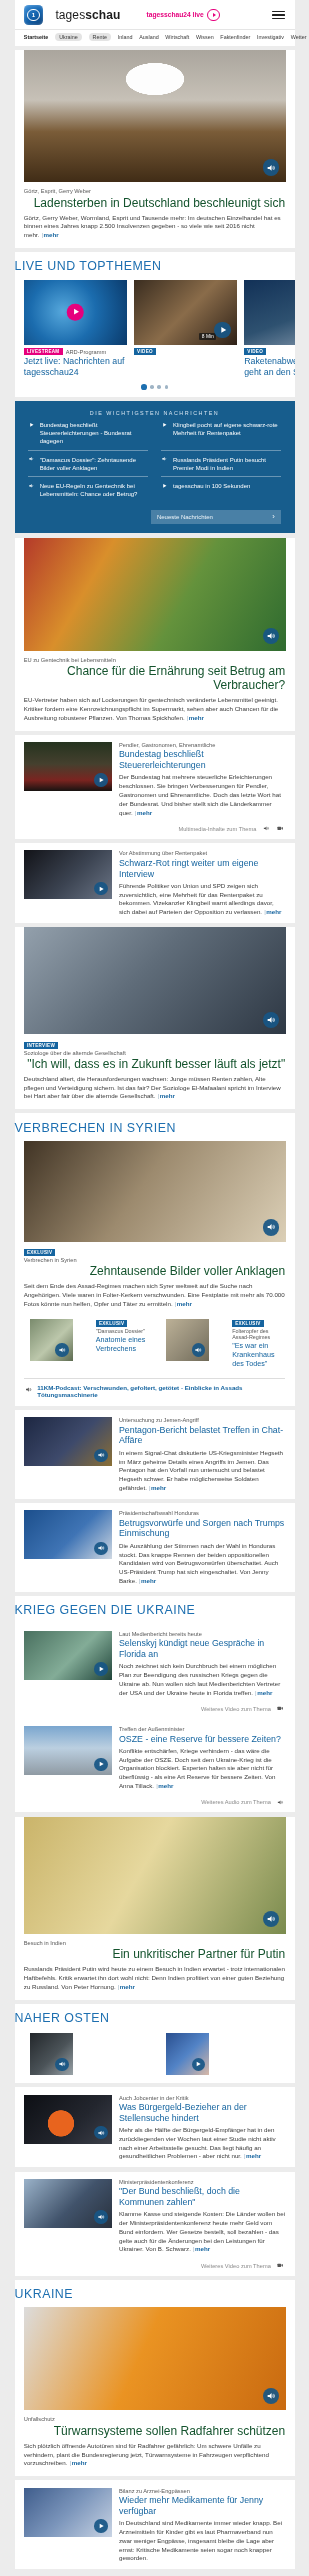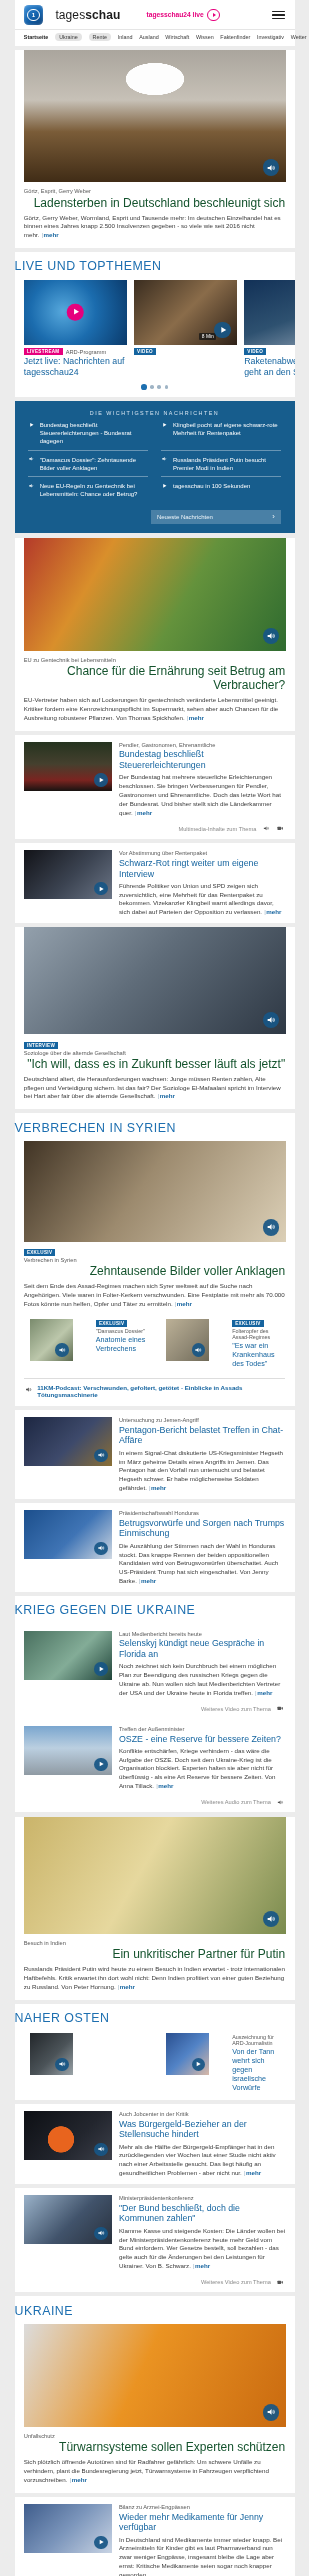--- a/index.html
+++ b/index.html
@@ -500,24 +500,20 @@
             </div>
           </div>
           <div class="mini-item">
             <div class="photo mini ph-tann">
               <div class="media-btn">
                 <svg viewBox="0 0 24 24">
                   <polygon points="8,5 20,12 8,19" fill="#fff"></polygon>
                 </svg>
               </div>
             </div>
-            <div class="mini-body">
-              <div class="mini-kicker">Auszeichnung für ARD-Journalistin</div>
-              <h3 class="hl-s">Von der Tann wehrt sich gegen israelische Vorwürfe</h3>
-            </div>
           </div>
         </div>
       </section>
       <section class="card">
         <div class="row">
           <div class="photo thumb ph-jobsuche">
             <div class="media-btn">
               <svg viewBox="0 0 24 24">
                 <polygon points="4,9.5 8.5,9.5 13.5,5 13.5,19 8.5,14.5 4,14.5" fill="#fff"></polygon>
                 <path d="M16 9a4.2 4.2 0 0 1 0 6" stroke="#fff" stroke-width="1.8" fill="none"></path>
@@ -565,21 +561,21 @@
           <div class="media-btn lg">
             <svg viewBox="0 0 24 24">
               <polygon points="4,9.5 8.5,9.5 13.5,5 13.5,19 8.5,14.5 4,14.5" fill="#fff"></polygon>
               <path d="M16 9a4.2 4.2 0 0 1 0 6" stroke="#fff" stroke-width="1.8" fill="none"></path>
               <path d="M18.4 7a7.5 7.5 0 0 1 0 10" stroke="#fff" stroke-width="1.8" fill="none"></path>
             </svg>
           </div>
         </div>
         <div class="pad">
           <div class="kicker">Unfallschutz</div>
-          <h2 class="hl-xl">Türwarnsysteme sollen Experten schützen</h2>
+          <h2 class="hl-xl">Türwarnsysteme sollen Radfahrer schützen</h2>
           <p class="teaser"><span>Sich plötzlich öffnende Autotüren sind für Radfahrer gefährlich: Um schwere Unfälle zu verhindern, plant die Bundesregierung jetzt, Türwarnsysteme in Fahrzeugen verpflichtend vorzuschreiben.</span><span class="pipe">|</span><a class="mehr">mehr</a></p>
         </div>
       </section>
       <section class="card">
         <div class="row">
           <div class="photo thumb ph-apotheke">
             <div class="media-btn">
               <svg viewBox="0 0 24 24">
                 <polygon points="8,5 20,12 8,19" fill="#fff"></polygon>
               </svg>

